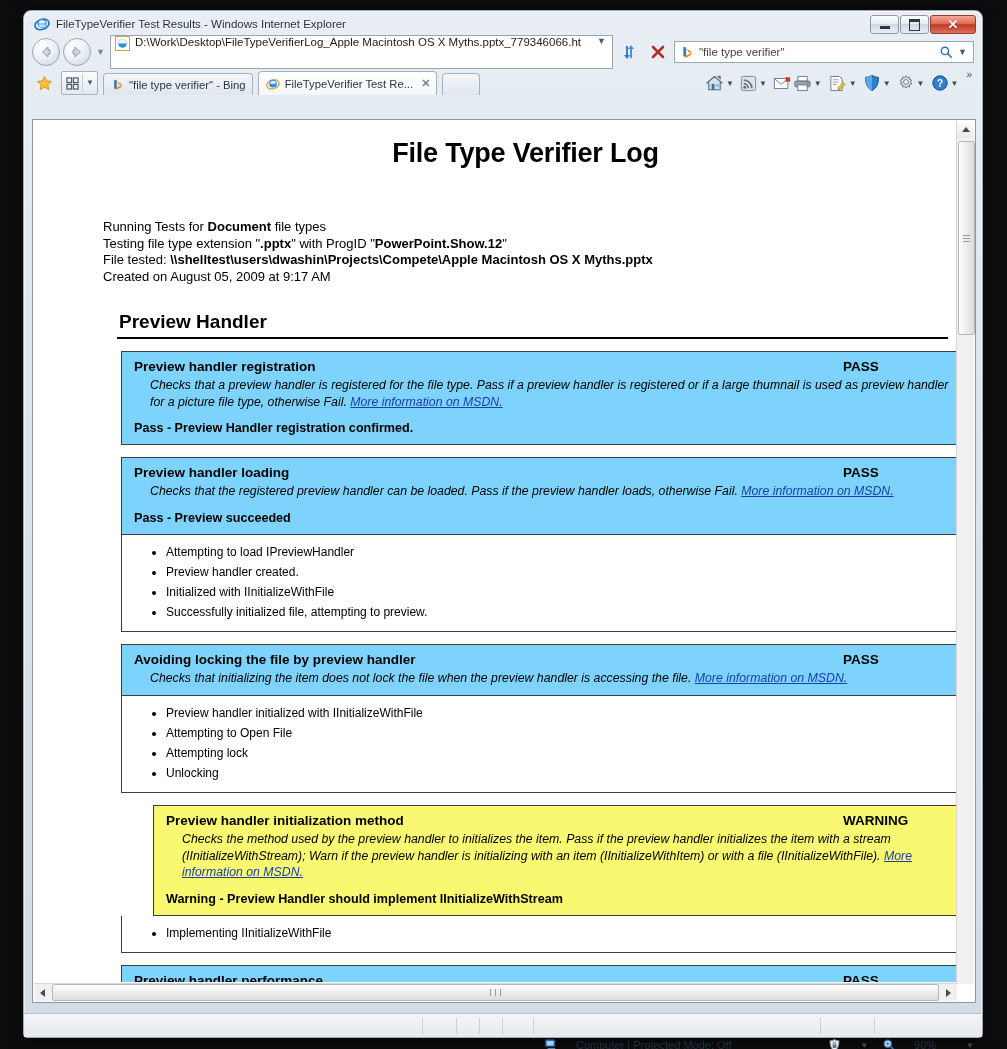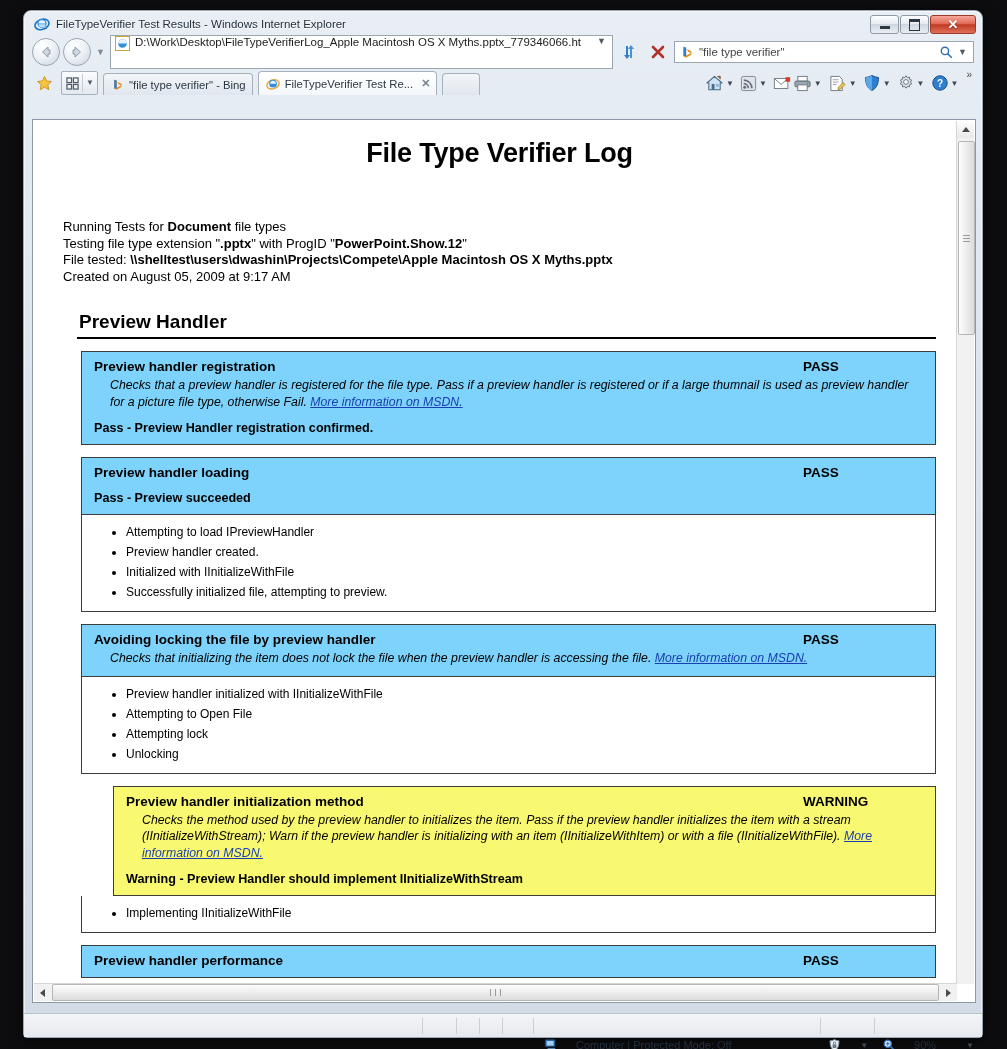--- a/index.html
+++ b/index.html
@@ -160,25 +160,26 @@
   .pane {
     position:absolute;
     left: 8px; top: 108px;
     width: 944px; height: 884px;
     background: #fff;
     border: 1px solid #8c98a5;
     box-sizing: border-box;
     overflow: hidden;
   }
   .doc {
-    position:absolute; left:0; top:0;
+    position:absolute; left:12px; top:0;
     width: 925px; height: 862px;
     background:#fff;
     overflow:hidden;
     box-sizing:border-box;
+    padding-left:28px;
   }
   .docinner { padding: 6px 22px 0 30px; }
 
   h1.doc-title {
     font-size: 27px;
     font-weight: bold;
     text-align: center;
     margin: 12px 0 0 0;
     color: #000;
     letter-spacing: -0.2px;
@@ -514,20 +515,21 @@
             <div class="test-result">Pass - Preview Handler registration confirmed.</div>
           </div>
         </div>
 
         <div class="test">
           <div class="test-head pass">
             <div class="head-top">
               <span class="test-name">Preview handler loading</span>
               <span class="test-status">PASS</span>
             </div>
+            <div class="test-desc"><span>Checks that the registered preview handler can be loaded. Pass if the preview handler loads, otherwise Fail. </span><a href="#">More information on MSDN.</a></div>
             <div class="test-result">Pass - Preview succeeded</div>
           </div>
           <div class="test-log">
             <ul>
               <li>Attempting to load IPreviewHandler</li>
               <li>Preview handler created.</li>
               <li>Initialized with IInitializeWithFile</li>
               <li>Successfully initialized file, attempting to preview.</li>
             </ul>
           </div>

